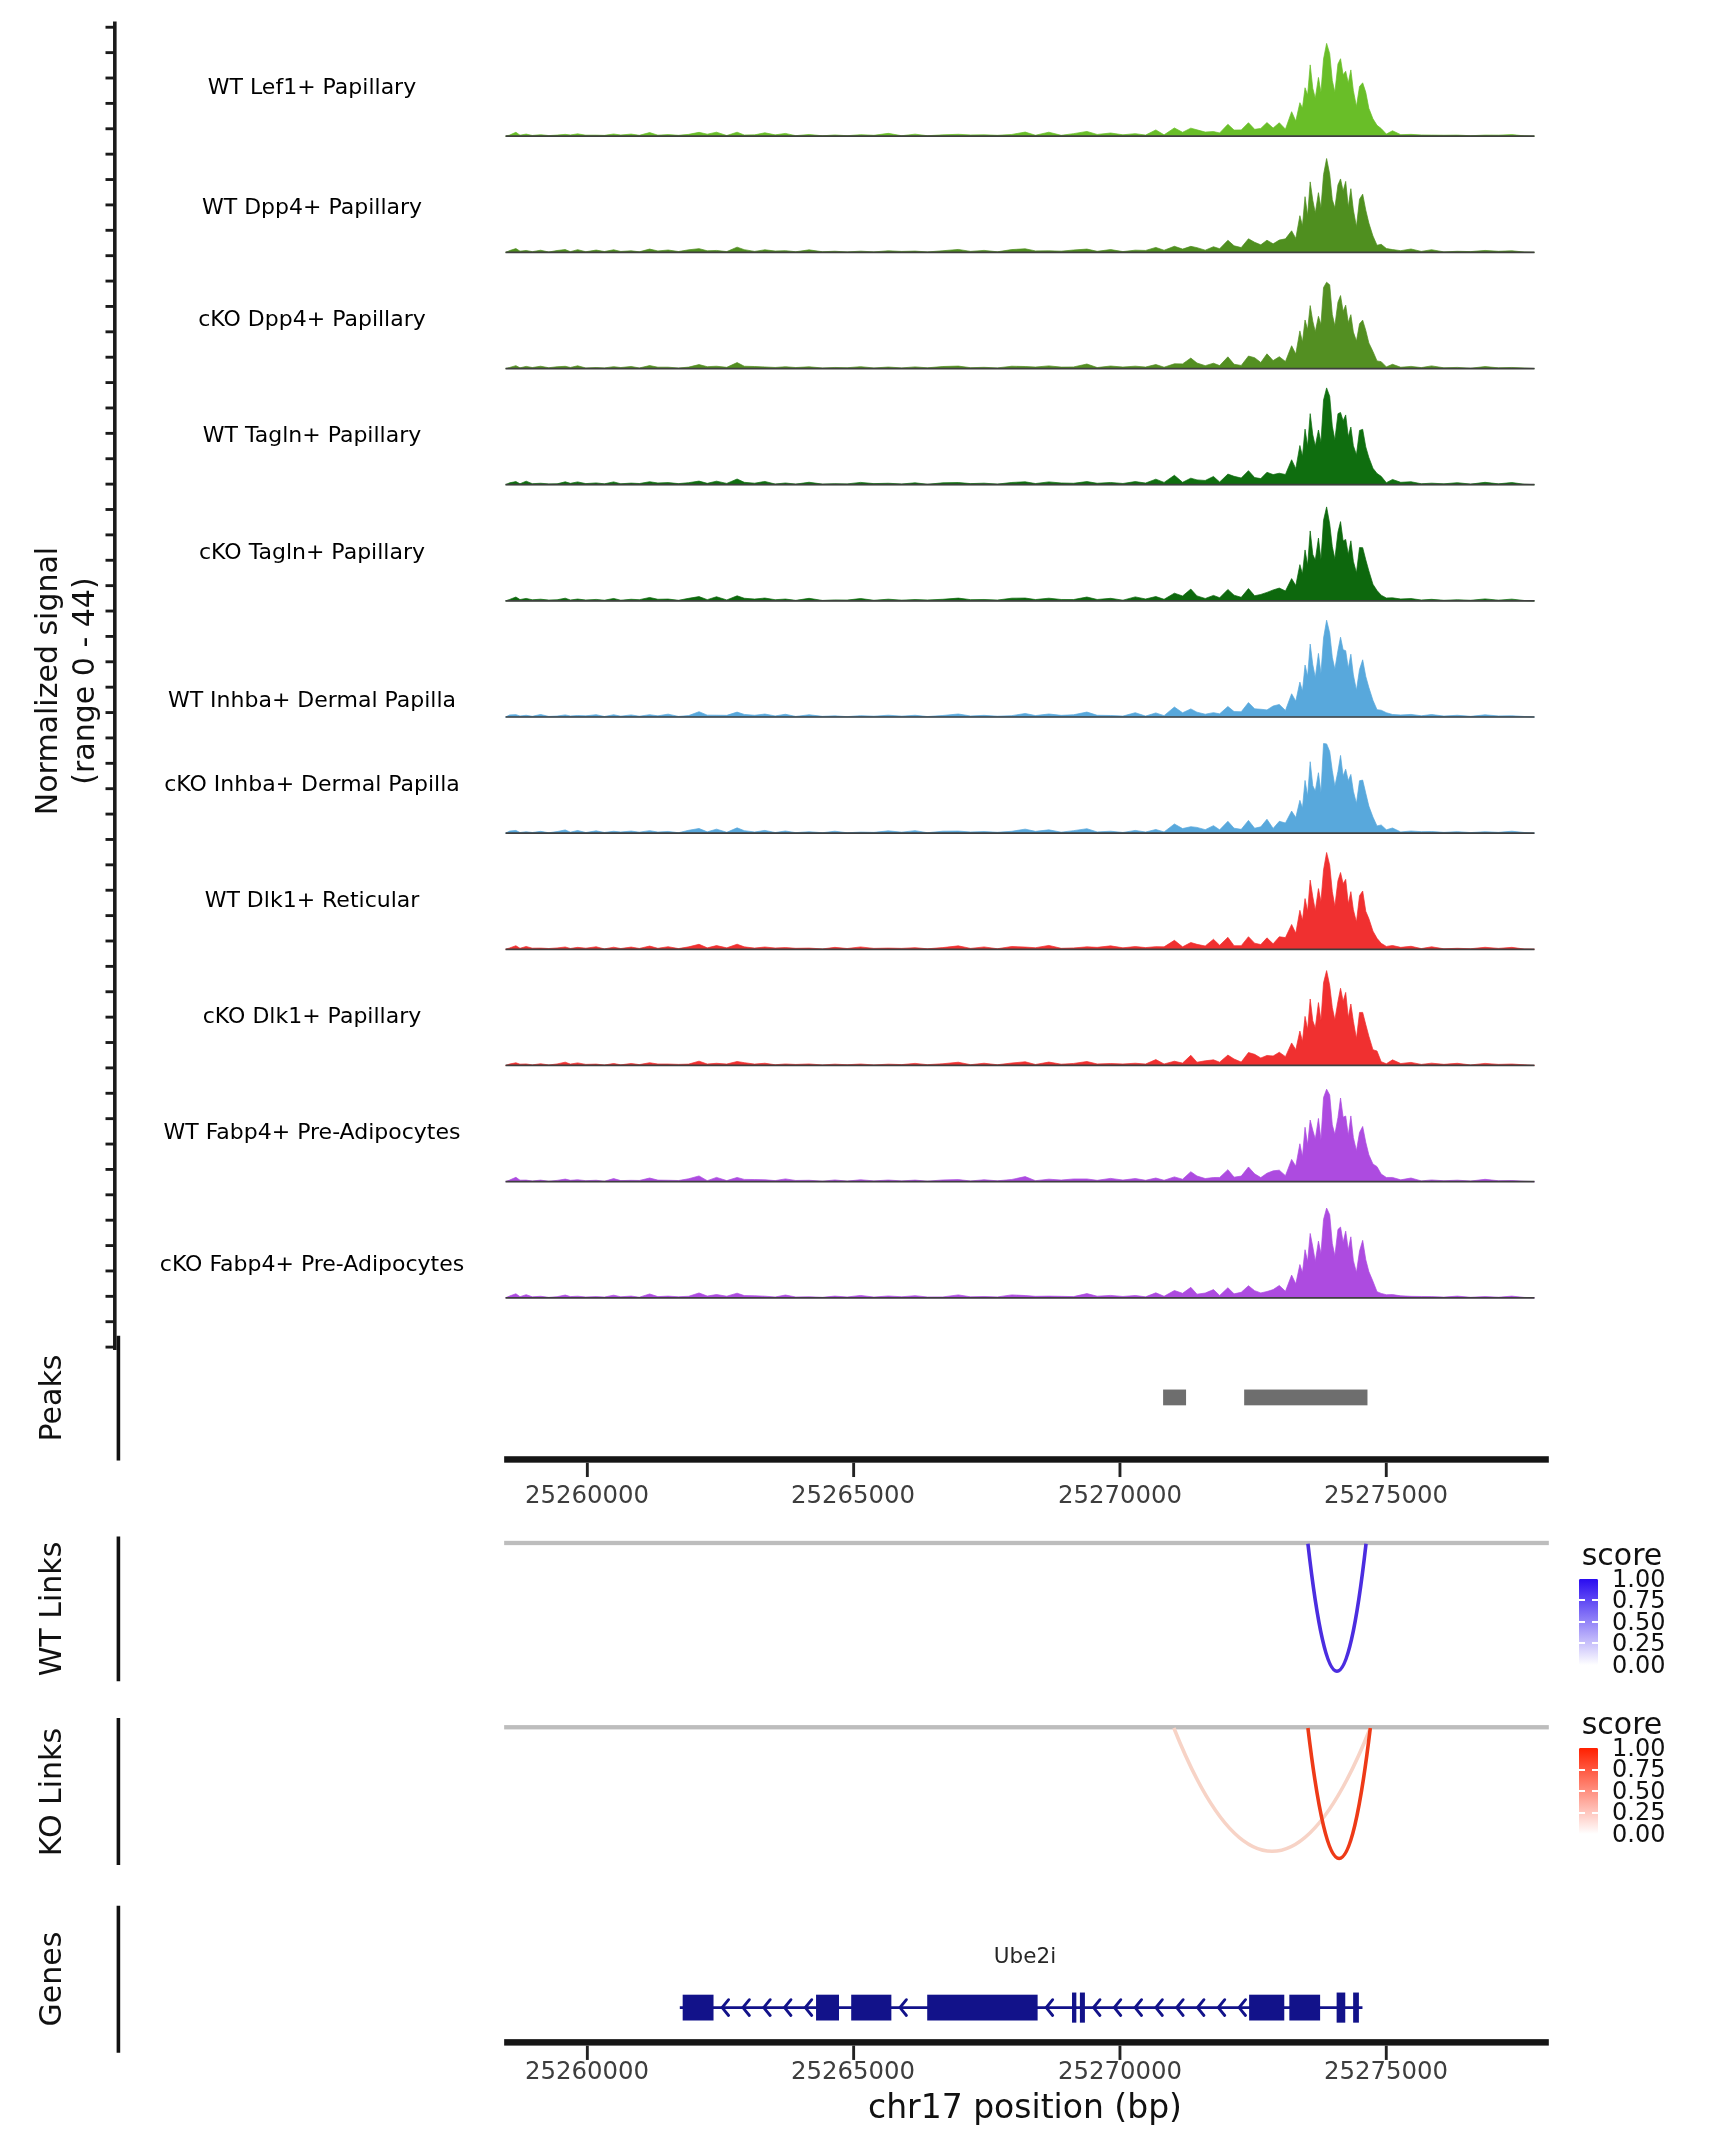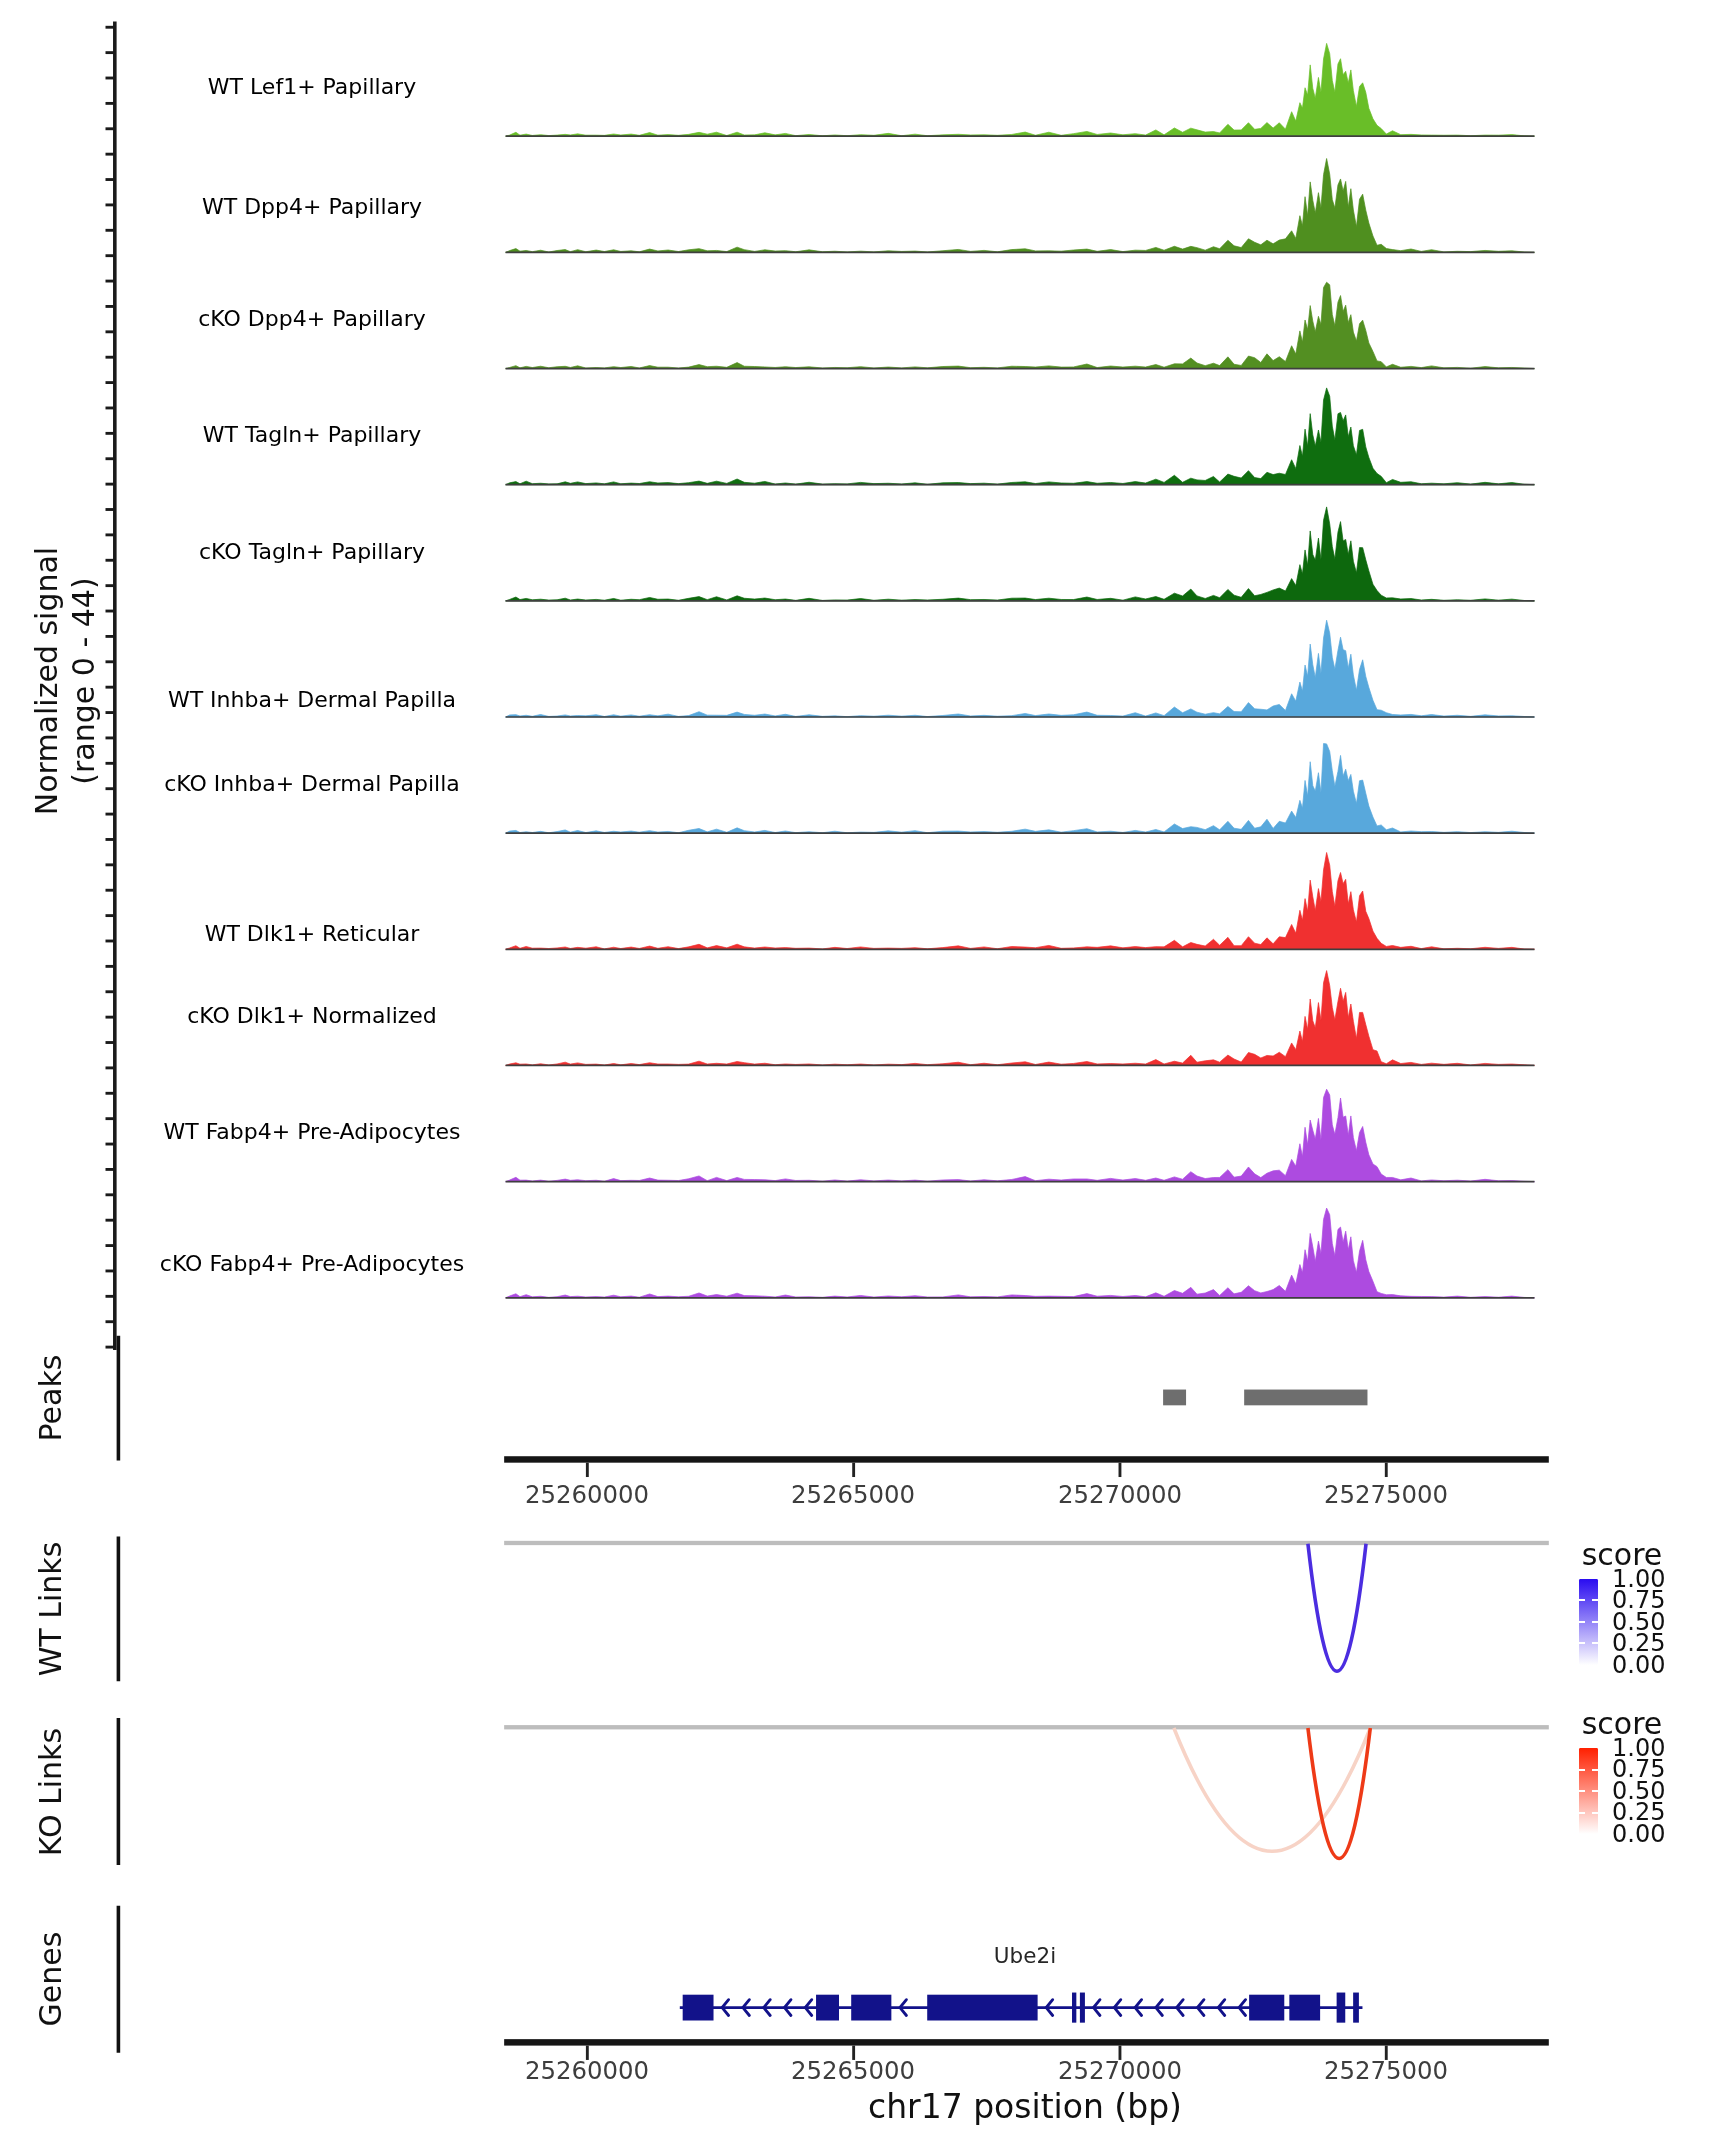--- a/index.html
+++ b/index.html
@@ -167,22 +167,22 @@
 
   <div class="txt cx gene-name" style="left:1025px;top:1955px;">Ube2i</div>
   <div class="txt cx axis-title" style="left:1025px;top:2106px;">chr17 position (bp)</div>
 <div class="txt cx track-label" style="left: 312px; top: 86px;">WT Lef1+ Papillary</div>
     <div class="txt cx track-label" style="left: 312px; top: 206px;">WT Dpp4+ Papillary</div>
     <div class="txt cx track-label" style="left: 312px; top: 318px;">cKO Dpp4+ Papillary</div>
     <div class="txt cx track-label" style="left: 312px; top: 434px;">WT Tagln+ Papillary</div>
     <div class="txt cx track-label" style="left: 312px; top: 551px;">cKO Tagln+ Papillary</div>
     <div class="txt cx track-label" style="left: 312px; top: 667px; margin-top: 32px;">WT Inhba+ Dermal Papilla</div>
     <div class="txt cx track-label" style="left: 312px; top: 783px;">cKO Inhba+ Dermal Papilla</div>
-    <div class="txt cx track-label" style="left: 312px; top: 899px; margin-top: 34px;">WT Dlk1+ Reticular</div>
-    <div class="txt cx track-label" style="left: 312px; top: 1015px;">cKO Dlk1+ Normalized</div>
+    <div class="txt cx track-label" style="left: 312px; top: 899px;">WT Dlk1+ Reticular</div>
+    <div class="txt cx track-label" style="left: 312px; top: 1015px;">cKO Dlk1+ Papillary</div>
     <div class="txt cx track-label" style="left: 312px; top: 1131px;">WT Fabp4+ Pre-Adipocytes</div>
     <div class="txt cx track-label" style="left: 312px; top: 1247px; margin-top: 16px;">cKO Fabp4+ Pre-Adipocytes</div>
     <div class="txt cx tick-num" style="left: 587px; top: 1494px;">25260000</div>
     <div class="txt cx tick-num" style="left: 853px; top: 1494px;">25265000</div>
     <div class="txt cx tick-num" style="left: 1120px; top: 1494px;">25270000</div>
     <div class="txt cx tick-num" style="left: 1386px; top: 1494px;">25275000</div>
     <div class="txt cx tick-num" style="left: 587px; top: 2070px;">25260000</div>
     <div class="txt cx tick-num" style="left: 853px; top: 2070px;">25265000</div>
     <div class="txt cx tick-num" style="left: 1120px; top: 2070px;">25270000</div>
     <div class="txt cx tick-num" style="left: 1386px; top: 2070px;">25275000</div>

